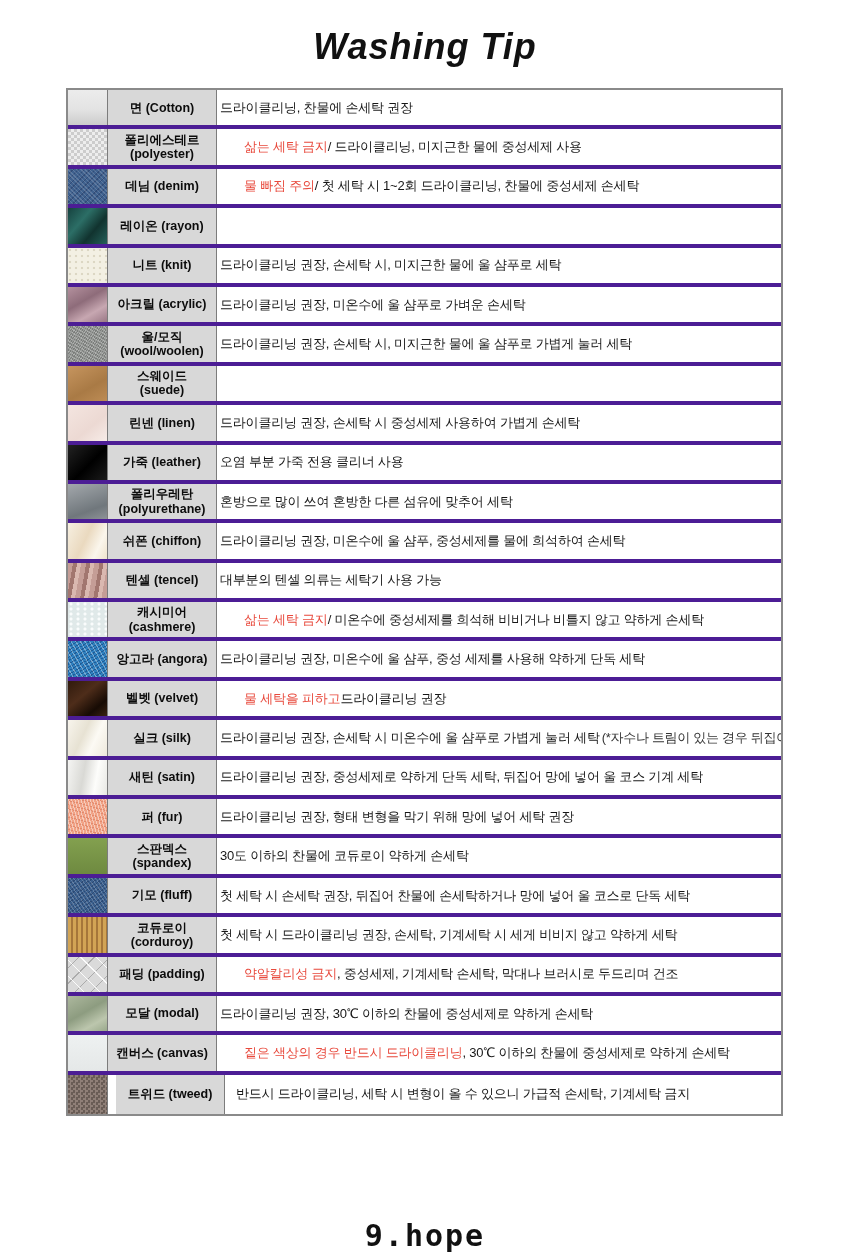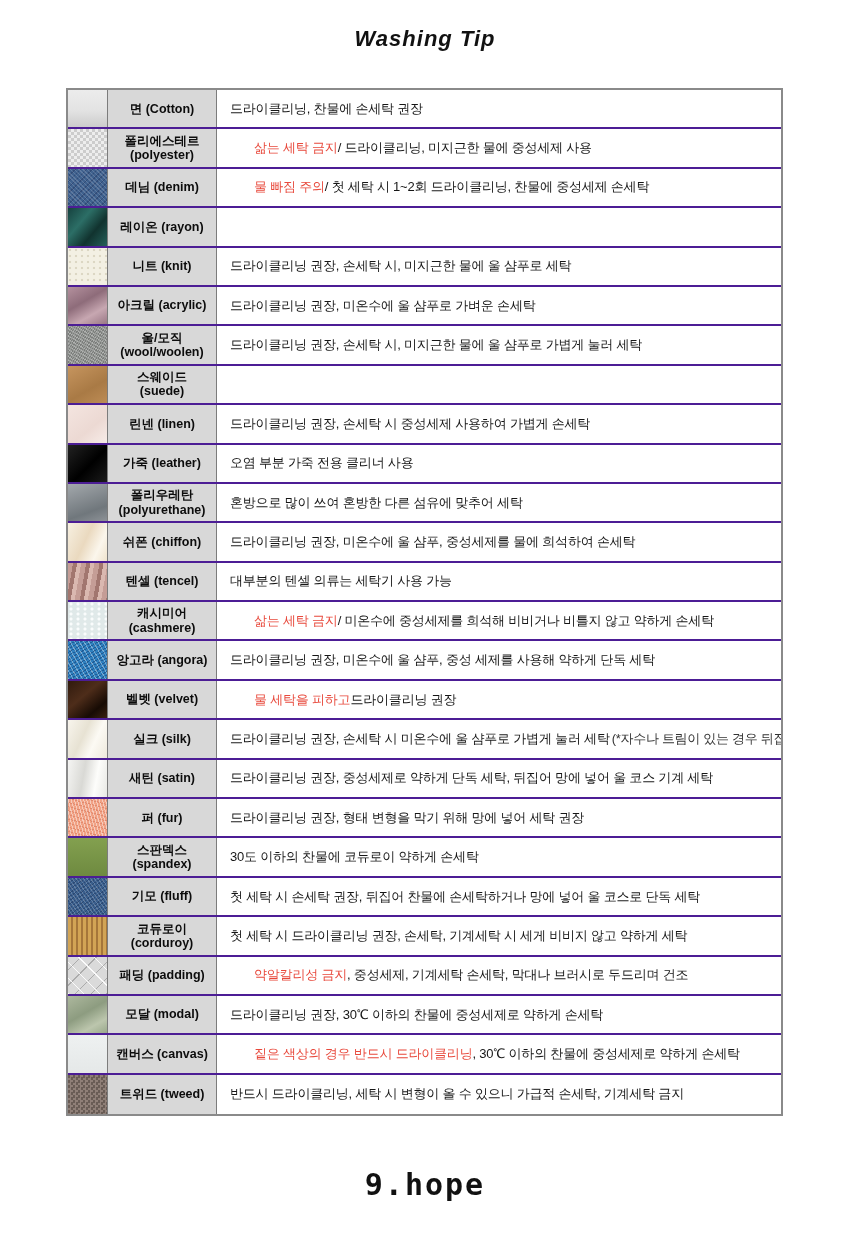--- a/index.html
+++ b/index.html
@@ -1,33 +1,33 @@
 <!DOCTYPE html>
 <html><head>
 <meta charset="utf-8">
 <style>
   html,body{margin:0;padding:0;background:#ffffff;}
   .page{position:relative;width:850px;height:1252px;background:#fff;overflow:hidden;
         font-family:"Liberation Sans",sans-serif;color:#1a1a1a;}
   .title{position:absolute;top:26px;left:0;width:850px;text-align:center;
-         font-style:italic;font-weight:bold;font-size:22px;letter-spacing:1px;color:#111;}
+         font-style:italic;font-weight:bold;font-size:36px;letter-spacing:1px;color:#111;}
   .wtable{position:absolute;left:66px;top:88px;width:717px;border:2px solid #8a8a8a;
           box-sizing:border-box;display:flex;flex-direction:column;}
   .row{display:grid;grid-template-columns:40px 109px 1fr;height:39.4px;
-       border-bottom:2px solid #4c1d95;box-sizing:border-box;}
-  .row:last-child{border-bottom:none;}
+       border-bottom:4px solid #4c1d95;box-sizing:border-box;}
+  .row:last-child{border-bottom:none;gap:8px;}
   .cell-swatch{border-right:1px solid #7c7c7c;box-sizing:border-box;}
   .cell-name{border-right:1px solid #7c7c7c;background:#d8d8d8;box-sizing:border-box;
              display:flex;align-items:center;justify-content:center;text-align:center;
              font-weight:bold;font-size:12.5px;line-height:1.15;white-space:pre-line;color:#0c0c0c;}
-  .cell-desc{display:flex;align-items:center;padding-left:13px;font-size:13px;
+  .cell-desc{display:flex;align-items:center;padding-left:3px;font-size:13px;
              letter-spacing:-0.2px;white-space:nowrap;overflow:hidden;box-sizing:border-box;color:#161616;}
   .cell-desc .red{color:#e8493c;margin-left:24px;}
   .cell-desc .note{font-size:13px;letter-spacing:-0.3px;color:#333;margin-left:2px;}
-  .footer{position:absolute;top:1167px;left:0;width:850px;text-align:center;
+  .footer{position:absolute;top:1218px;left:0;width:850px;text-align:center;
           font-family:"DejaVu Sans Mono",monospace;font-weight:bold;font-size:30px;
           letter-spacing:2px;color:#111;}
   
   .sw-cotton{background:linear-gradient(180deg,#ececec 0%,#e3e3e3 55%,#cccccc 100%);}
   .sw-polyester{background:repeating-conic-gradient(#ededed 0% 25%,#cccccc 0% 50%);background-size:6px 6px;}
   .sw-denim{background-color:#3f618e;background-image:repeating-linear-gradient(45deg,rgba(255,255,255,.16) 0 1px,transparent 1px 3px),repeating-linear-gradient(-45deg,rgba(0,0,40,.22) 0 1px,transparent 1px 4px);}
   .sw-nylon{background:repeating-conic-gradient(#4c4c4c 0% 25%,#101010 0% 50%);background-size:8px 8px;}
   .sw-rayon{background:linear-gradient(130deg,#16423f 0%,#2c6e66 35%,#11332f 65%,#25605a 100%);}
   .sw-knit{background-color:#f3f0e3;background-image:radial-gradient(circle at 2px 2px,#dcd7c3 1px,transparent 1.6px);background-size:6px 6px;}
   .sw-acrylic{background:linear-gradient(150deg,#b4919e 0%,#8e6c7a 40%,#c7a7b1 70%,#9a7886 100%);}

